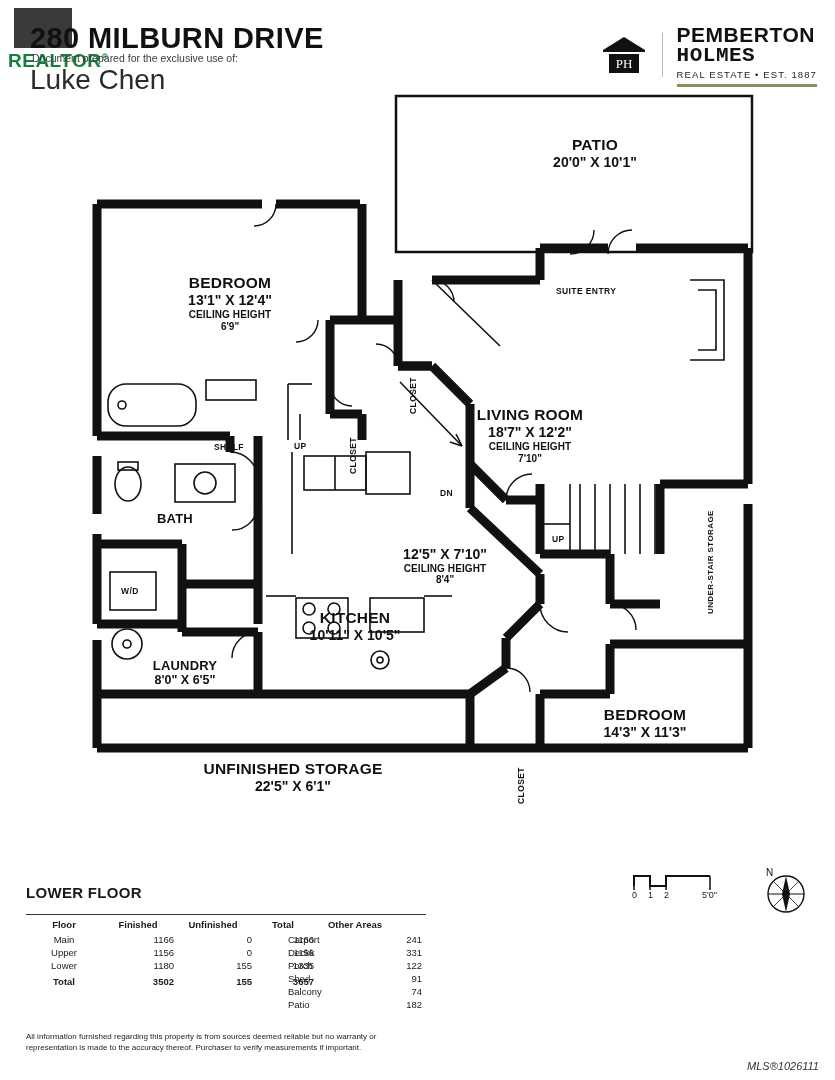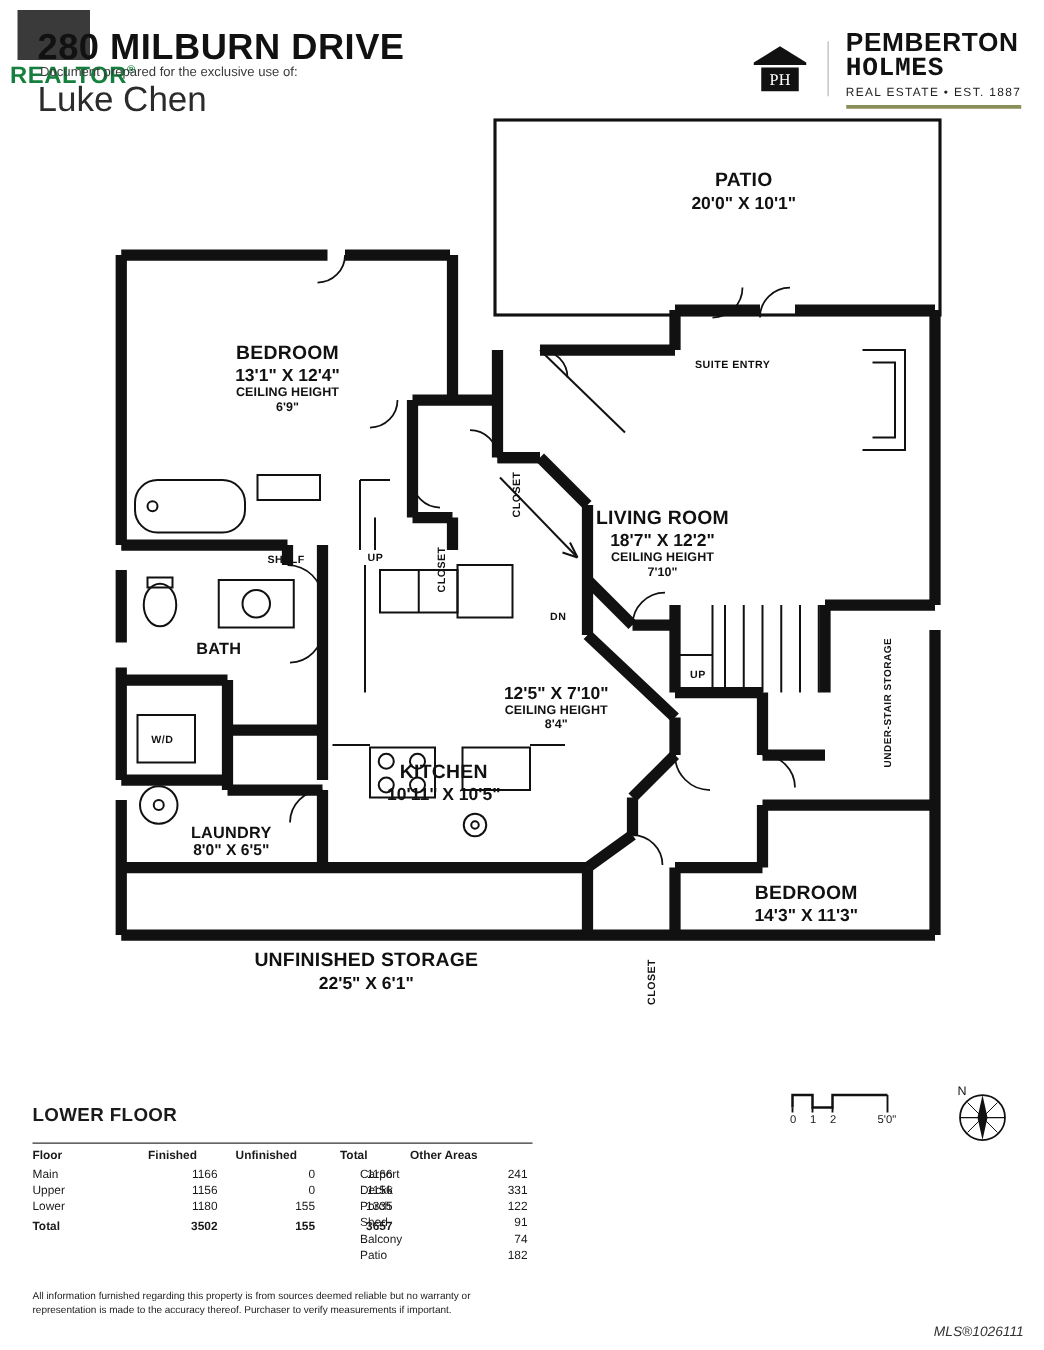--- a/index.html
+++ b/index.html
@@ -150,21 +150,21 @@
   table.areas {
     position: absolute;
     left: 26px; top: 46px;
     border-collapse: collapse;
     font-size: 9.5px;
   }
   table.areas th {
     font-weight: 700;
     padding: 1px 0 3px 0;
   }
-  table.areas th.left, table.areas td.left { text-align: left; }
+  table.areas th.left, table.areas td.left { text-align: center; }
   table.areas td { padding: 1px 0; text-align: right; }
   table.areas col.c1 { width: 76px; }
   table.areas col.c2 { width: 72px; }
   table.areas col.c3 { width: 78px; }
   table.areas col.c4 { width: 62px; }
   table.areas tr.total td, table.areas tr.total th { font-weight: 700; padding-top: 4px;}
   table.areas tr.total td.tot { font-weight: 700; }
 
   table.other {
     position: absolute;

